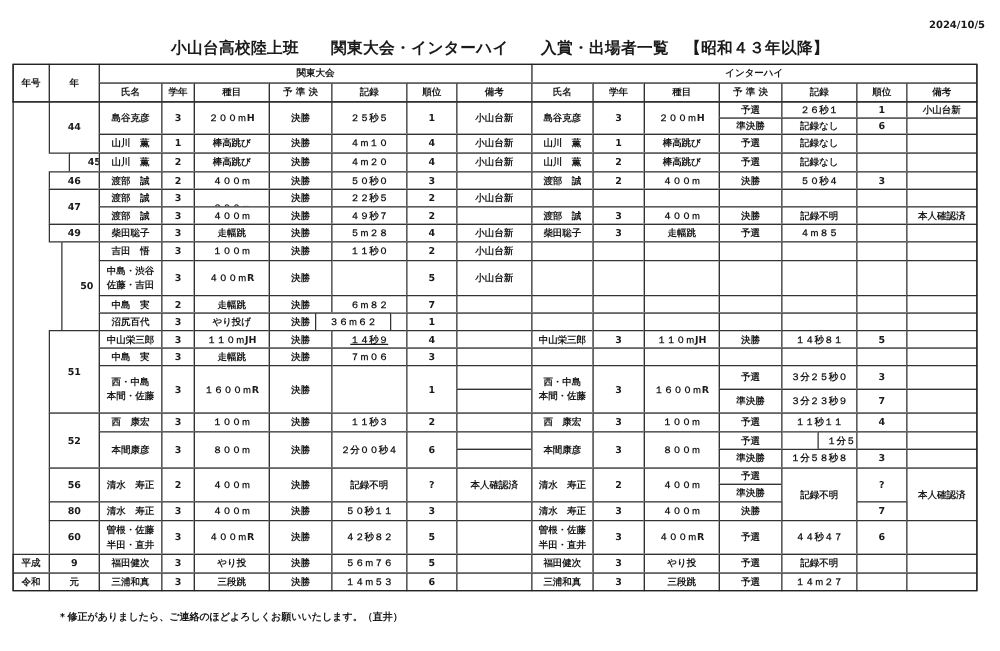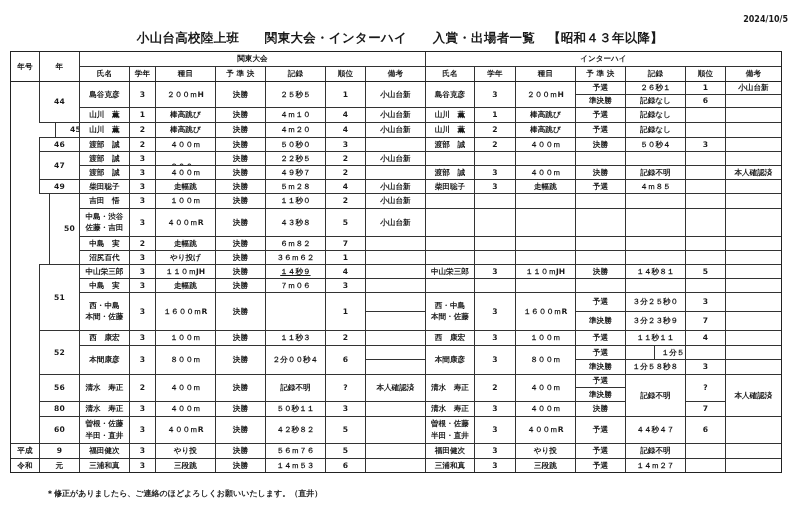--- a/index.html
+++ b/index.html
@@ -162,21 +162,20 @@
     <div class="cell" style="left: 515px; top: 193px; width: 60.8px; height: 15.8px;"></div>
     <div class="cell" style="left: 575px; top: 193px; width: 50.8px; height: 15.8px;"></div>
     <div class="cell" style="left: 625px; top: 193px; width: 60.8px; height: 15.8px;"></div>
     <div class="cell" style="left: 685px; top: 193px; width: 40.8px; height: 15.8px;"></div>
     <div class="cell" style="left: 725px; top: 193px; width: 56.8px; height: 15.8px;"></div>
     <div class="cell" style="left: 79px; top: 208px; width: 50.8px; height: 28.8px;">中島・渋谷
 佐藤・吉田</div>
     <div class="cell" style="left: 129px; top: 208px; width: 26.8px; height: 28.8px;">3</div>
     <div class="cell" style="left: 155px; top: 208px; width: 60.8px; height: 28.8px;">４００ｍR</div>
     <div class="cell" style="left: 215px; top: 208px; width: 50.8px; height: 28.8px;">決勝</div>
-    <div class="cell" style="left: 265px; top: 208px; width: 60.8px; height: 28.8px;">４３秒８</div>
     <div class="cell" style="left: 325px; top: 208px; width: 40.8px; height: 28.8px;">5</div>
     <div class="cell" style="left: 365px; top: 208px; width: 60.8px; height: 28.8px;">小山台新</div>
     <div class="cell" style="left: 425px; top: 208px; width: 49.8px; height: 28.8px;"></div>
     <div class="cell" style="left: 474px; top: 208px; width: 41.8px; height: 28.8px;"></div>
     <div class="cell" style="left: 515px; top: 208px; width: 60.8px; height: 28.8px;"></div>
     <div class="cell" style="left: 575px; top: 208px; width: 50.8px; height: 28.8px;"></div>
     <div class="cell" style="left: 625px; top: 208px; width: 60.8px; height: 28.8px;"></div>
     <div class="cell" style="left: 685px; top: 208px; width: 40.8px; height: 28.8px;"></div>
     <div class="cell" style="left: 725px; top: 208px; width: 56.8px; height: 28.8px;"></div>
     <div class="cell" style="left: 79px; top: 236px; width: 50.8px; height: 14.8px;">中島　実</div>
@@ -190,21 +189,21 @@
     <div class="cell" style="left: 474px; top: 236px; width: 41.8px; height: 14.8px;"></div>
     <div class="cell" style="left: 515px; top: 236px; width: 60.8px; height: 14.8px;"></div>
     <div class="cell" style="left: 575px; top: 236px; width: 50.8px; height: 14.8px;"></div>
     <div class="cell" style="left: 625px; top: 236px; width: 60.8px; height: 14.8px;"></div>
     <div class="cell" style="left: 685px; top: 236px; width: 40.8px; height: 14.8px;"></div>
     <div class="cell" style="left: 725px; top: 236px; width: 56.8px; height: 14.8px;"></div>
     <div class="cell" style="left: 79px; top: 250px; width: 50.8px; height: 14.8px;">沼尻百代</div>
     <div class="cell" style="left: 129px; top: 250px; width: 26.8px; height: 14.8px;">3</div>
     <div class="cell" style="left: 155px; top: 250px; width: 60.8px; height: 14.8px;">やり投げ</div>
     <div class="cell" style="left: 215px; top: 250px; width: 50.8px; height: 14.8px;">決勝</div>
-    <div class="cell" style="left: 265px; top: 250px; width: 60.8px; height: 14.8px;">３６ｍ６２</div>
+    <div class="cell" style="left: 252px; top: 250px; width: 60.8px; height: 14.8px;">３６ｍ６２</div>
     <div class="cell" style="left: 325px; top: 250px; width: 40.8px; height: 14.8px;">1</div>
     <div class="cell" style="left: 365px; top: 250px; width: 60.8px; height: 14.8px;"></div>
     <div class="cell" style="left: 425px; top: 250px; width: 49.8px; height: 14.8px;"></div>
     <div class="cell" style="left: 474px; top: 250px; width: 41.8px; height: 14.8px;"></div>
     <div class="cell" style="left: 515px; top: 250px; width: 60.8px; height: 14.8px;"></div>
     <div class="cell" style="left: 575px; top: 250px; width: 50.8px; height: 14.8px;"></div>
     <div class="cell" style="left: 625px; top: 250px; width: 60.8px; height: 14.8px;"></div>
     <div class="cell" style="left: 685px; top: 250px; width: 40.8px; height: 14.8px;"></div>
     <div class="cell" style="left: 725px; top: 250px; width: 56.8px; height: 14.8px;"></div>
     <div class="cell" style="left: 39px; top: 264px; width: 40.8px; height: 66.8px;">51</div>

